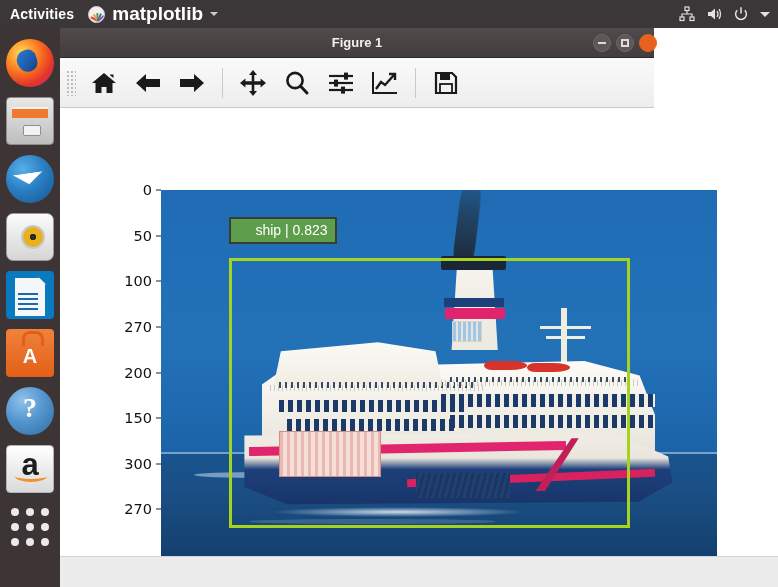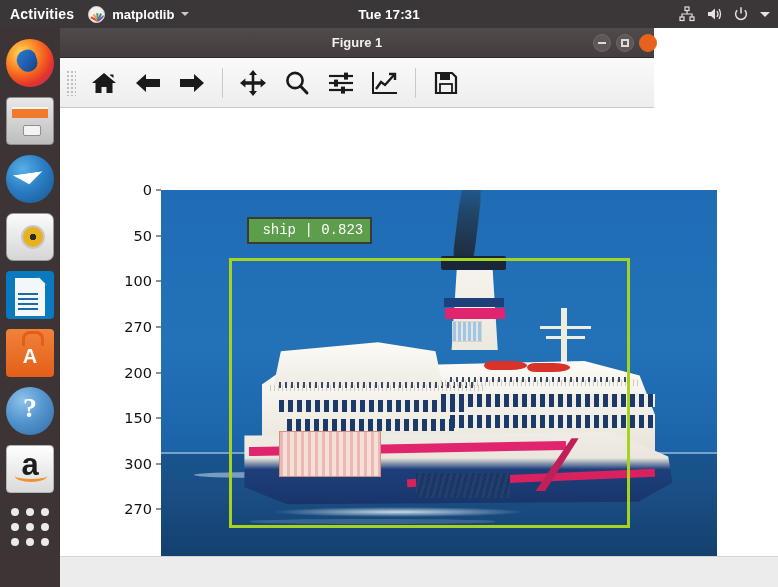--- a/index.html
+++ b/index.html
@@ -15,21 +15,21 @@
     position: absolute; top: 0; left: 0;
     width: 778px; height: 28px;
     background: #3b3738;
     color: #ffffff;
     font-size: 13px;
     display: flex; align-items: center;
   }
   #activities { padding: 0 14px 0 10px; font-weight: bold; letter-spacing: .2px;
                 font-size: 14px; cursor: pointer; }
   #appmenu { display: flex; align-items: center; gap: 7px; cursor: pointer; }
-  #appmenu .applabel { font-weight: bold; font-size: 13px; }
+  #appmenu .applabel { font-weight: bold; font-size: 19px; }
   #clock {
     position: absolute; left: 0; right: 0; margin: 0 auto;
     width: 140px; text-align: center;
     font-weight: bold; font-size: 13.5px;
   }
   #sysicons {
     position: absolute; right: 8px; top: 0; height: 28px;
     display: flex; align-items: center; gap: 11px;
   }
   .sysico { width: 16px; height: 16px; display: block; }
@@ -299,22 +299,22 @@
                border:1px solid #cf8f86; }
   .wake { position:absolute; left:6%; bottom:-3%; width:60%; height:6%;
           background: radial-gradient(ellipse at center, rgba(235,245,252,.85) 0%, rgba(235,245,252,0) 70%); }
 
   
   .bbox {
     position:absolute; border: 3px solid #a6d41e; box-sizing:border-box;
   }
   .bboxlabel {
     position:absolute; background:#5d9e4c; border:2px solid #3b3b35;
-    color:#ffffff; font-size: 14px; line-height: 1; padding: 4px 7px 5px 13px;
-    white-space: nowrap; font-family:Liberation Mono, monospace;margin-left:18px;
+    color:#ffffff; font-size: 14px; line-height: 1; padding: 4px 7px 5px 24px;
+    white-space: nowrap; font-family:Liberation Sans, sans-serif;
   }
 
   
   .ytick { position:absolute; right: 100%; transform: translateY(-50%);
            padding-right: 9px; font-size: 14.5px; color:#111; white-space:nowrap;
            font-family:"DejaVu Sans", sans-serif; }
   .ytickmark { position:absolute; right:100%; width:5px; height:1px; background:#222;
                transform: translateY(-50%); }
   .xtick { position:absolute; top: 100%; transform: translateX(-50%);
            padding-top: 9px; font-size: 14.5px; color:#111;
@@ -337,21 +337,20 @@
     <span class="mpl-logo">
       <i></i>
         <i></i>
         <i></i>
         <i></i>
         <i></i>
     </span>
     <span class="applabel">matplotlib</span>
     <span class="caret-small"></span>
   </div>
-  <div id="clock">Tue 17:31</div>
   <div id="sysicons">
     <span class="sysico">
       <svg width="16" height="16" viewBox="0 0 16 16">
         <rect x="6" y="1" width="4" height="3.5" fill="none" stroke="#e6e2e0" stroke-width="1.2"></rect>
         <rect x="1" y="11" width="4" height="3.5" fill="none" stroke="#e6e2e0" stroke-width="1.2"></rect>
         <rect x="11" y="11" width="4" height="3.5" fill="none" stroke="#e6e2e0" stroke-width="1.2"></rect>
         <path d="M8 4.5 V8 M3 11 V8 H13 V11" fill="none" stroke="#e6e2e0" stroke-width="1.2"></path>
       </svg>
     </span>
     <span class="sysico">

